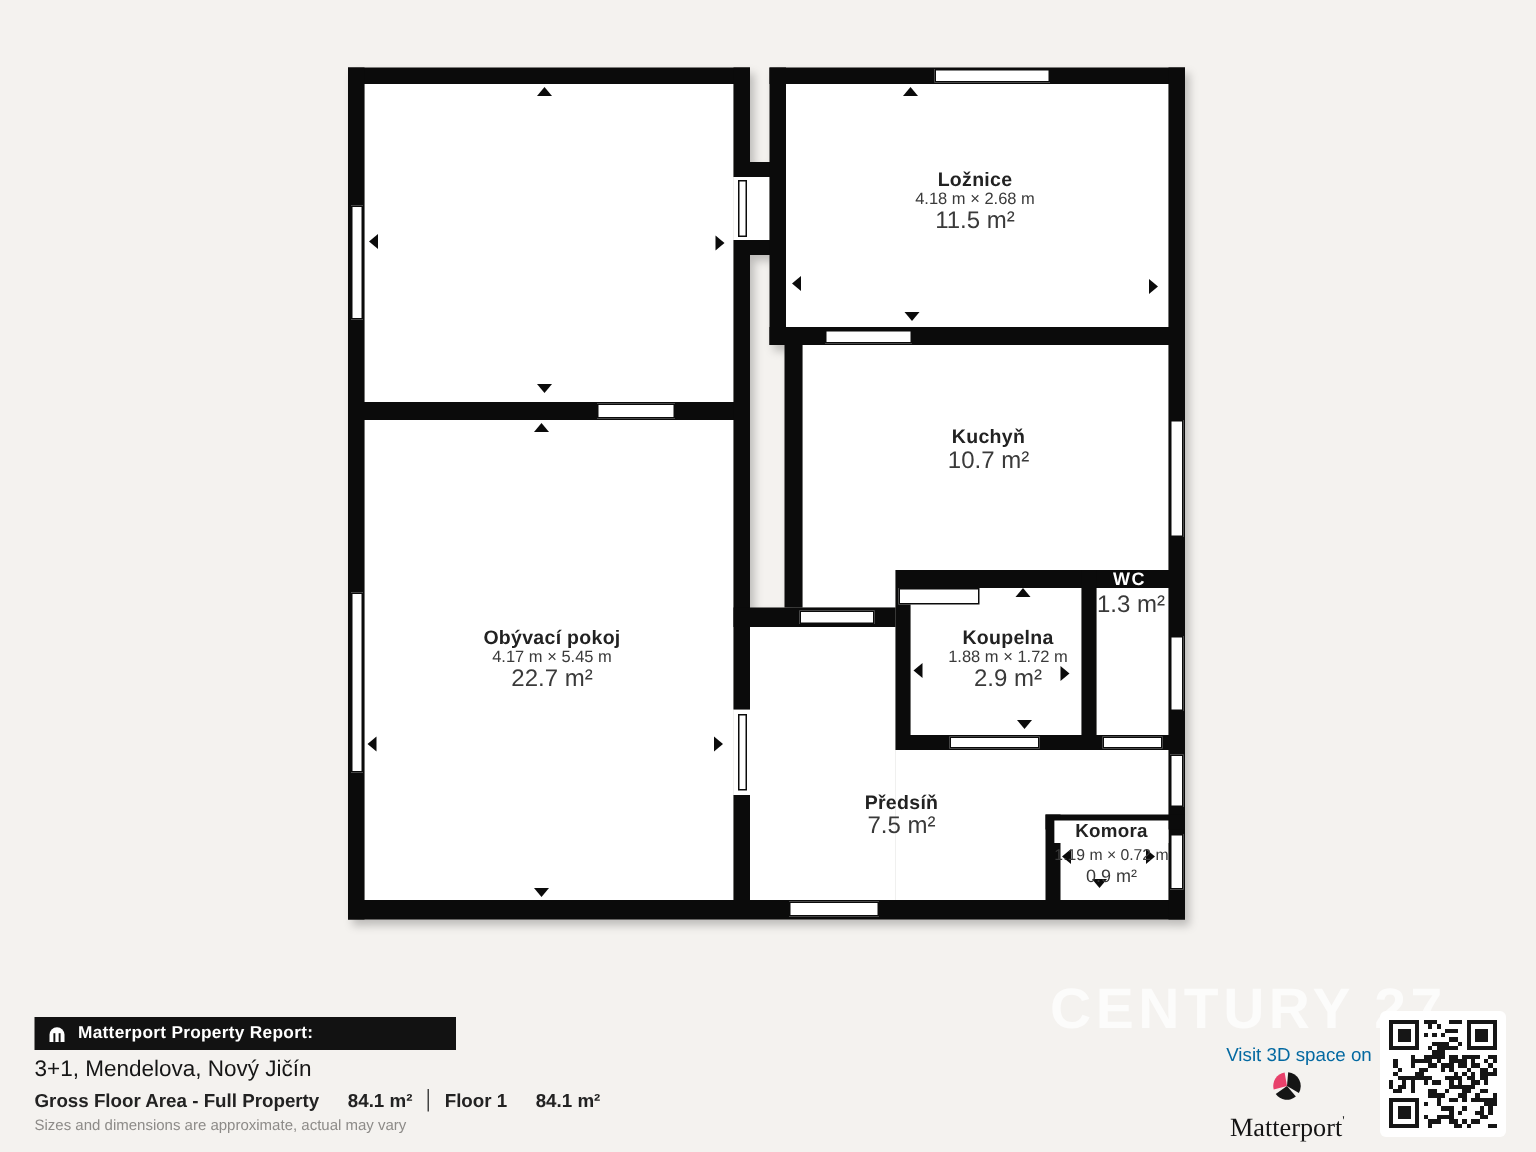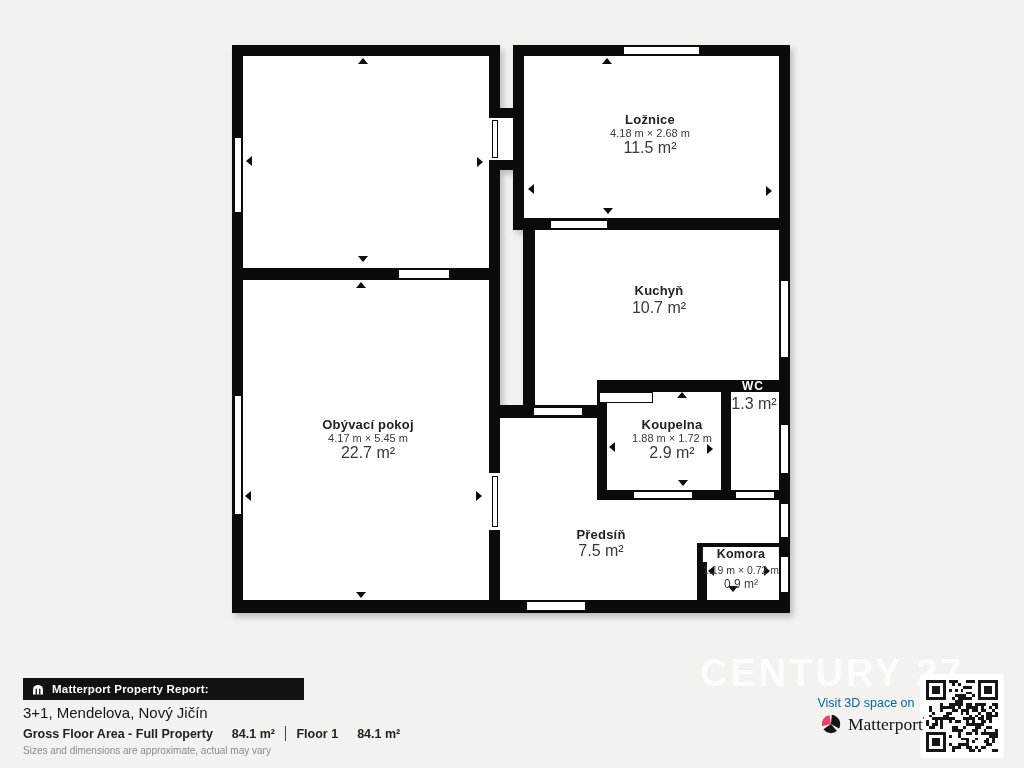--- a/index.html
+++ b/index.html
@@ -35,21 +35,21 @@
   #prop-title{position:absolute;left:23px;top:704px;font-size:15px;font-weight:normal;color:#161616;z-index:8;}
   #stats{position:absolute;left:23px;top:726px;font-size:12.5px;color:#222;display:flex;align-items:center;z-index:8;}
   #stats .b{font-weight:bold;}
   #stats .v{margin-left:19px;font-weight:bold;}
   #stats .sep{display:inline-block;width:1.5px;height:15px;background:#444;margin:0 10px;}
   #disclaimer{position:absolute;left:23px;top:745px;font-size:10px;color:#8d8b88;z-index:8;}
   
   #watermark{position:absolute;left:700px;top:652px;font-size:38px;font-weight:bold;letter-spacing:3px;
              color:rgba(255,255,255,0.72);z-index:1;white-space:nowrap;}
   #visit{position:absolute;left:815px;top:696px;width:102px;text-align:center;font-size:12.5px;color:#0369a1;z-index:3;}
-  #mlogo{position:absolute;left:820px;top:713px;display:flex;align-items:center;gap:6px;z-index:3;}
+  #mlogo{position:absolute;left:820px;top:713px;display:flex;align-items:center;gap:6px;z-index:3;flex-direction:column;}
   #mlogo .wordmark{font-family:"Liberation Serif","DejaVu Serif",serif;font-size:17.5px;color:#141414;}
   #mlogo .wordmark::after{content:"'";font-size:9px;vertical-align:7px;}
   #qr-box{position:absolute;left:920px;top:674px;width:84px;height:84px;background:#ffffff;border-radius:4px;
           z-index:2;display:flex;align-items:center;justify-content:center;}
 </style>
 </head>
 <body>
 
 <div id="plan">
 

